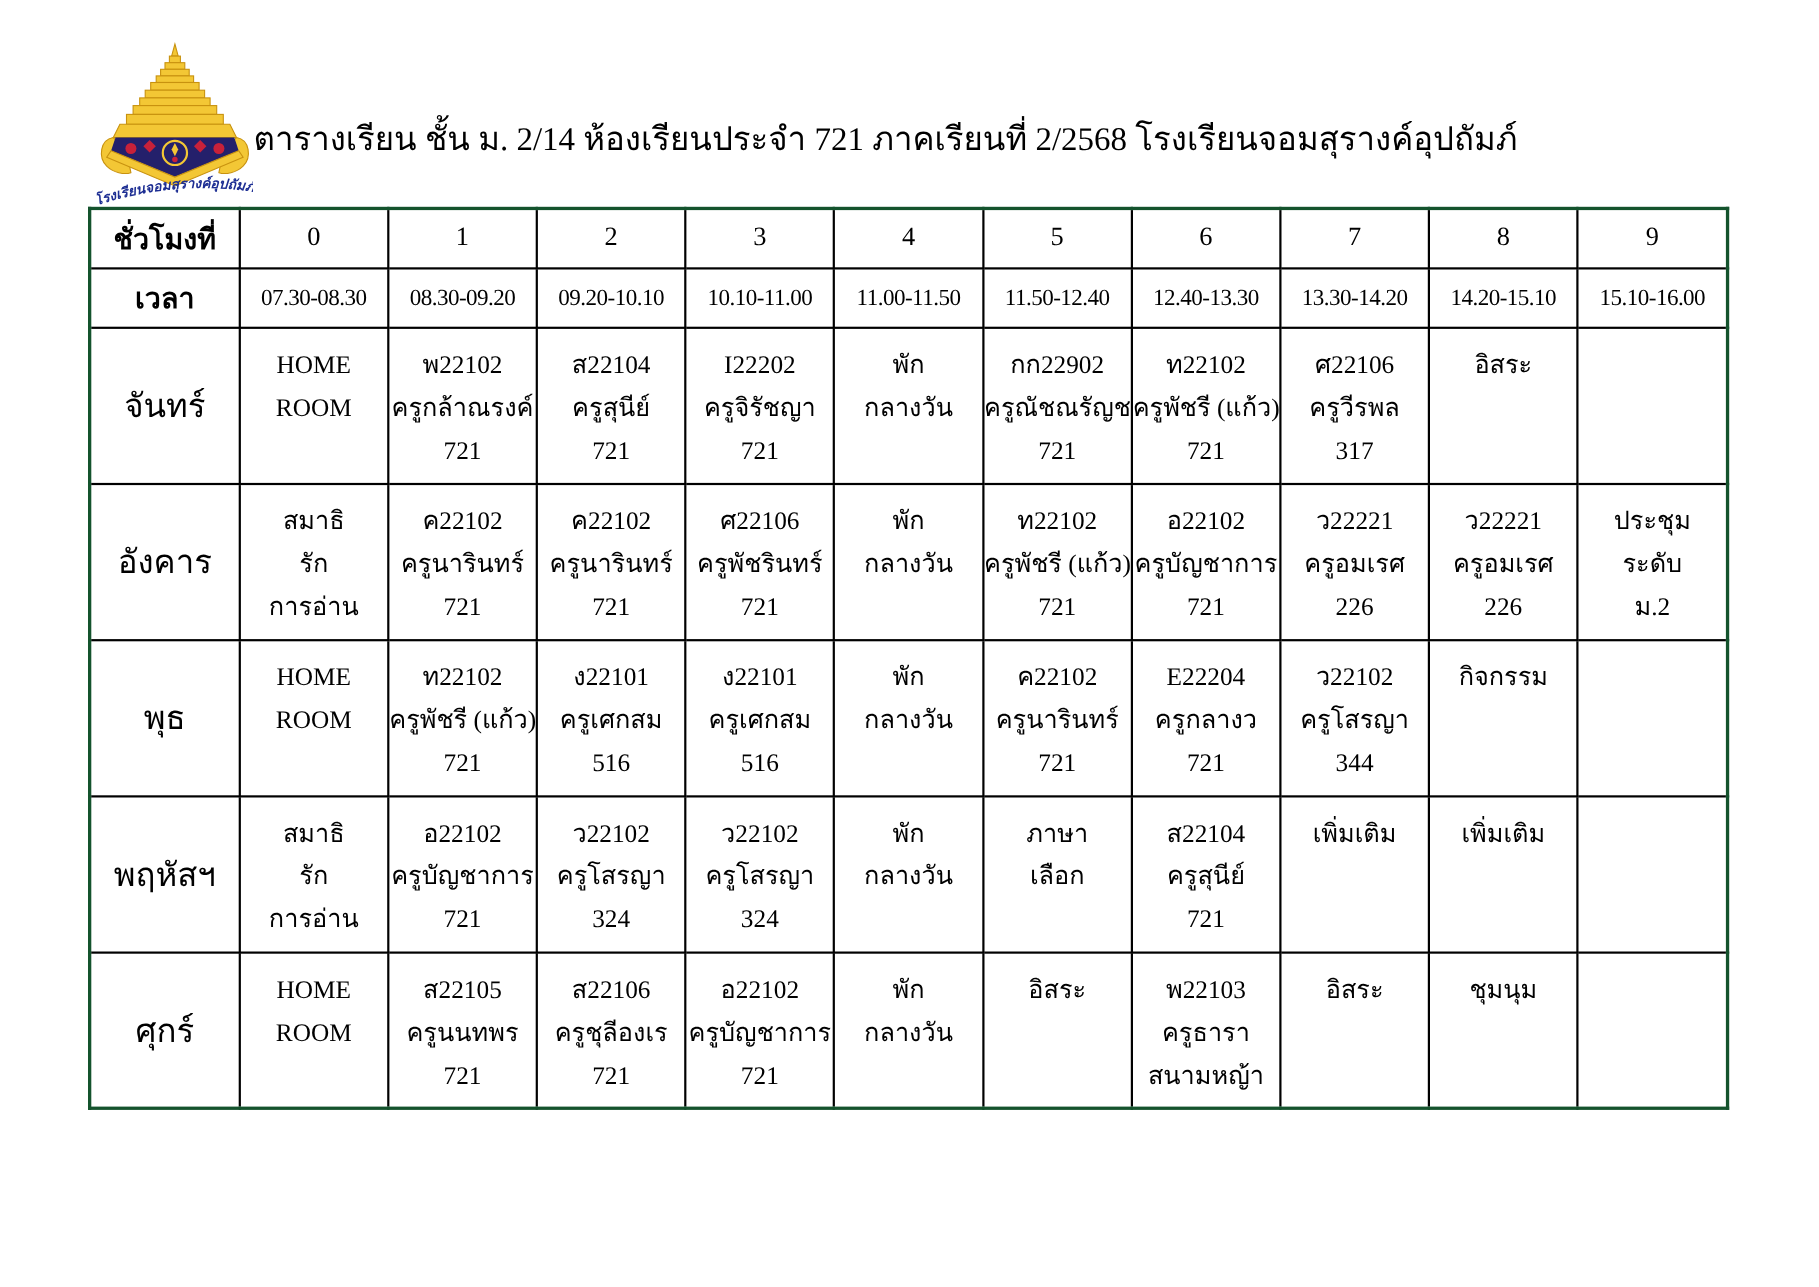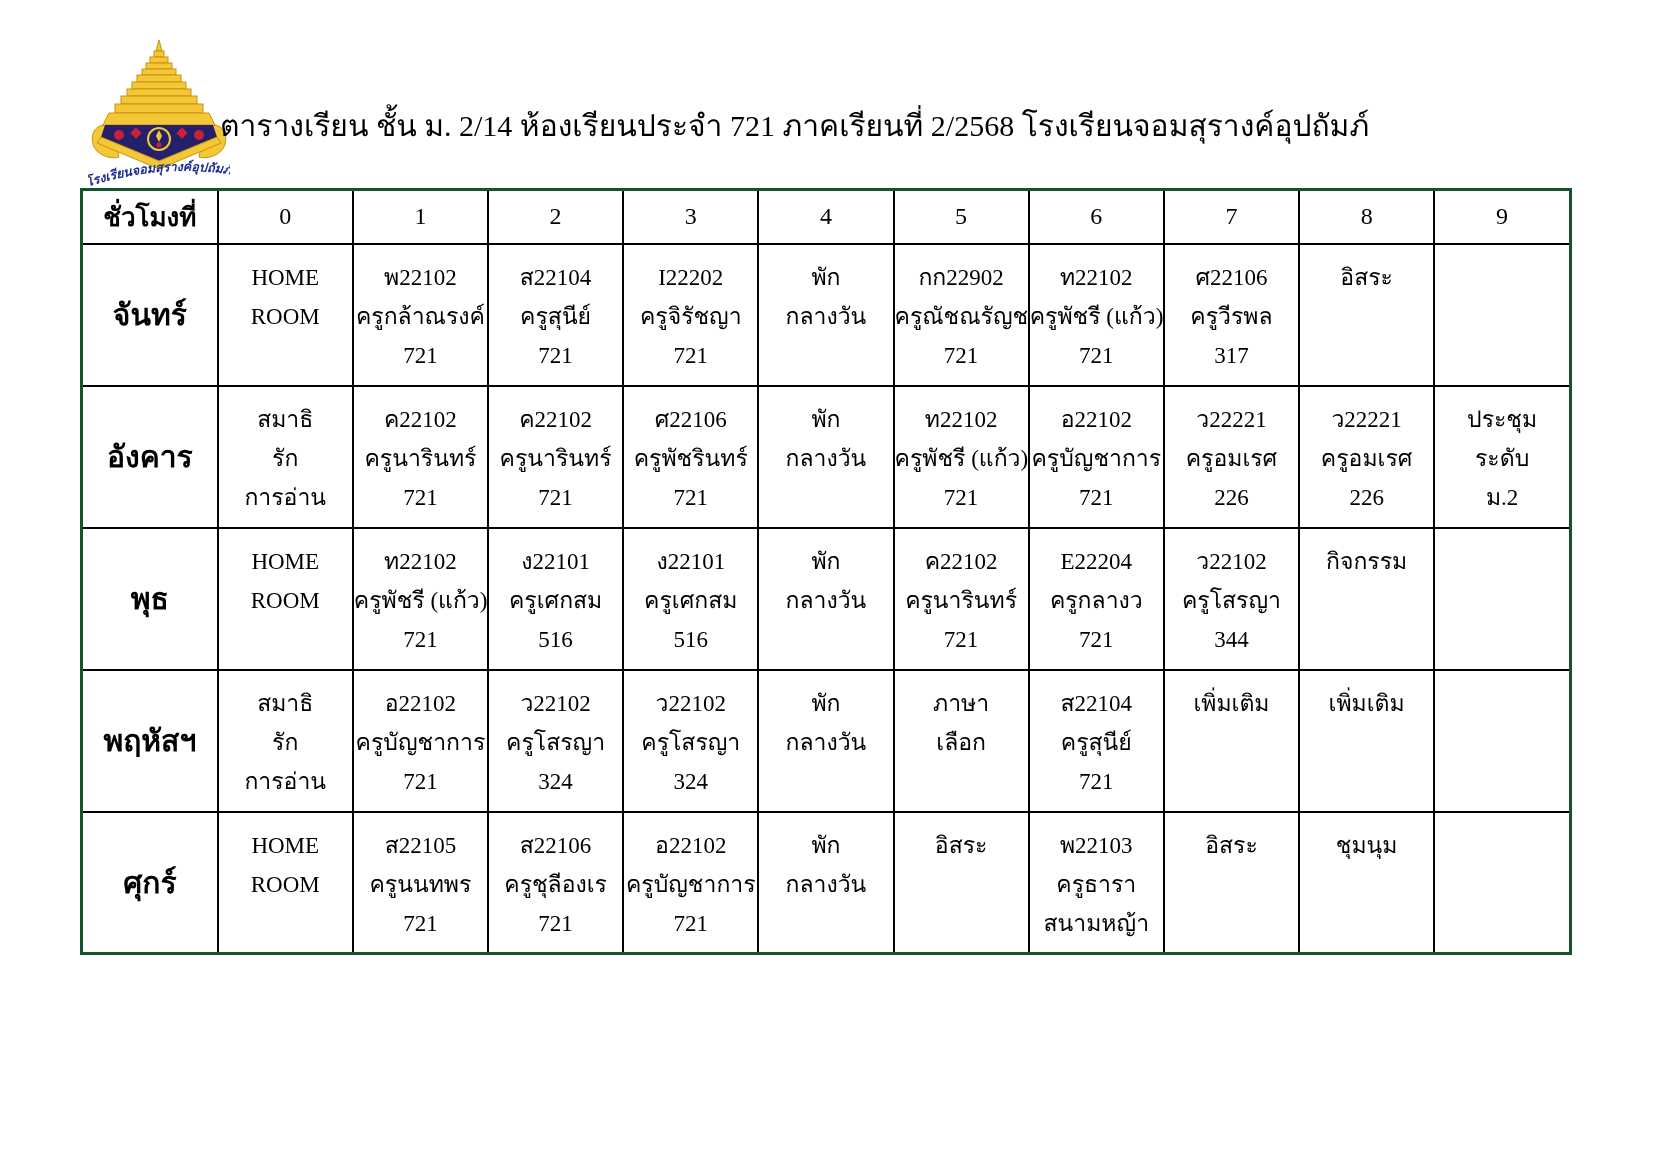--- a/index.html
+++ b/index.html
@@ -8,38 +8,38 @@
     width:1654px; height:1170px; position:relative;
     font-family:"Liberation Serif","DejaVu Serif",serif;
     color:#000;
   }
   .page { position:absolute; inset:0; background:#fff; }
 
   .logo { position:absolute; left:88px; top:38px; }
 
   .title {
     position:absolute; left:220px; top:102px; width:1170px;
-    text-align:left; font-size:30px; white-space:nowrap;
+    text-align:center; font-size:30px; white-space:nowrap;
   }
 
   table.timetable {
     position:absolute; left:80px; top:188px; width:1492px;
     border-collapse:collapse; table-layout:fixed;
     border:3px solid #14532d;
   }
   .timetable th, .timetable td {
     border:2px solid #000; text-align:center; vertical-align:middle;
     overflow:hidden;
   }
   tr.period-header-row th { height:54px; font-size:24px; font-weight:normal; }
   tr.period-header-row th.corner { font-size:26px; font-weight:bold; }
   tr.time-header-row th { height:54px; font-size:21px; font-weight:normal; letter-spacing:-0.5px; }
   tr.time-header-row th.corner { font-size:26px; font-weight:bold; letter-spacing:0; }
   tr.day-row { height:142px; }
-  th.day-cell { font-size:30px; font-weight:bold; }
+  th.day-cell { font-size:30px; font-weight:normal; }
   td.slot-cell { vertical-align:top; padding-top:13px; font-size:23px;margin-left:24px; }
   .cell-line { line-height:39px; white-space:nowrap; }
 
   .signature {
     position:absolute; left:80px; top:1016px; width:1492px;
     text-align:center; font-size:30px; white-space:nowrap;
   }
 </style>
 </head>
 <body>
@@ -104,20 +104,33 @@
           <th>1</th>
           <th>2</th>
           <th>3</th>
           <th>4</th>
           <th>5</th>
           <th>6</th>
           <th>7</th>
           <th>8</th>
           <th>9</th>
         </tr>
+      <tr id="time-row" class="time-header-row">
+        <th class="corner">เวลา</th>
+      <th>07.30-08.30</th>
+          <th>08.30-09.20</th>
+          <th>09.20-10.10</th>
+          <th>10.10-11.00</th>
+          <th>11.00-11.50</th>
+          <th>11.50-12.40</th>
+          <th>12.40-13.30</th>
+          <th>13.30-14.20</th>
+          <th>14.20-15.10</th>
+          <th>15.10-16.00</th>
+        </tr>
     </thead>
     <tbody id="days-body">
         <tr class="day-row">
           <th class="day-cell">จันทร์</th>
           <td class="slot-cell">
             <div class="cell-line">HOME</div>
             <div class="cell-line">ROOM</div>
           </td>
           <td class="slot-cell">
             <div class="cell-line">พ22102</div>

